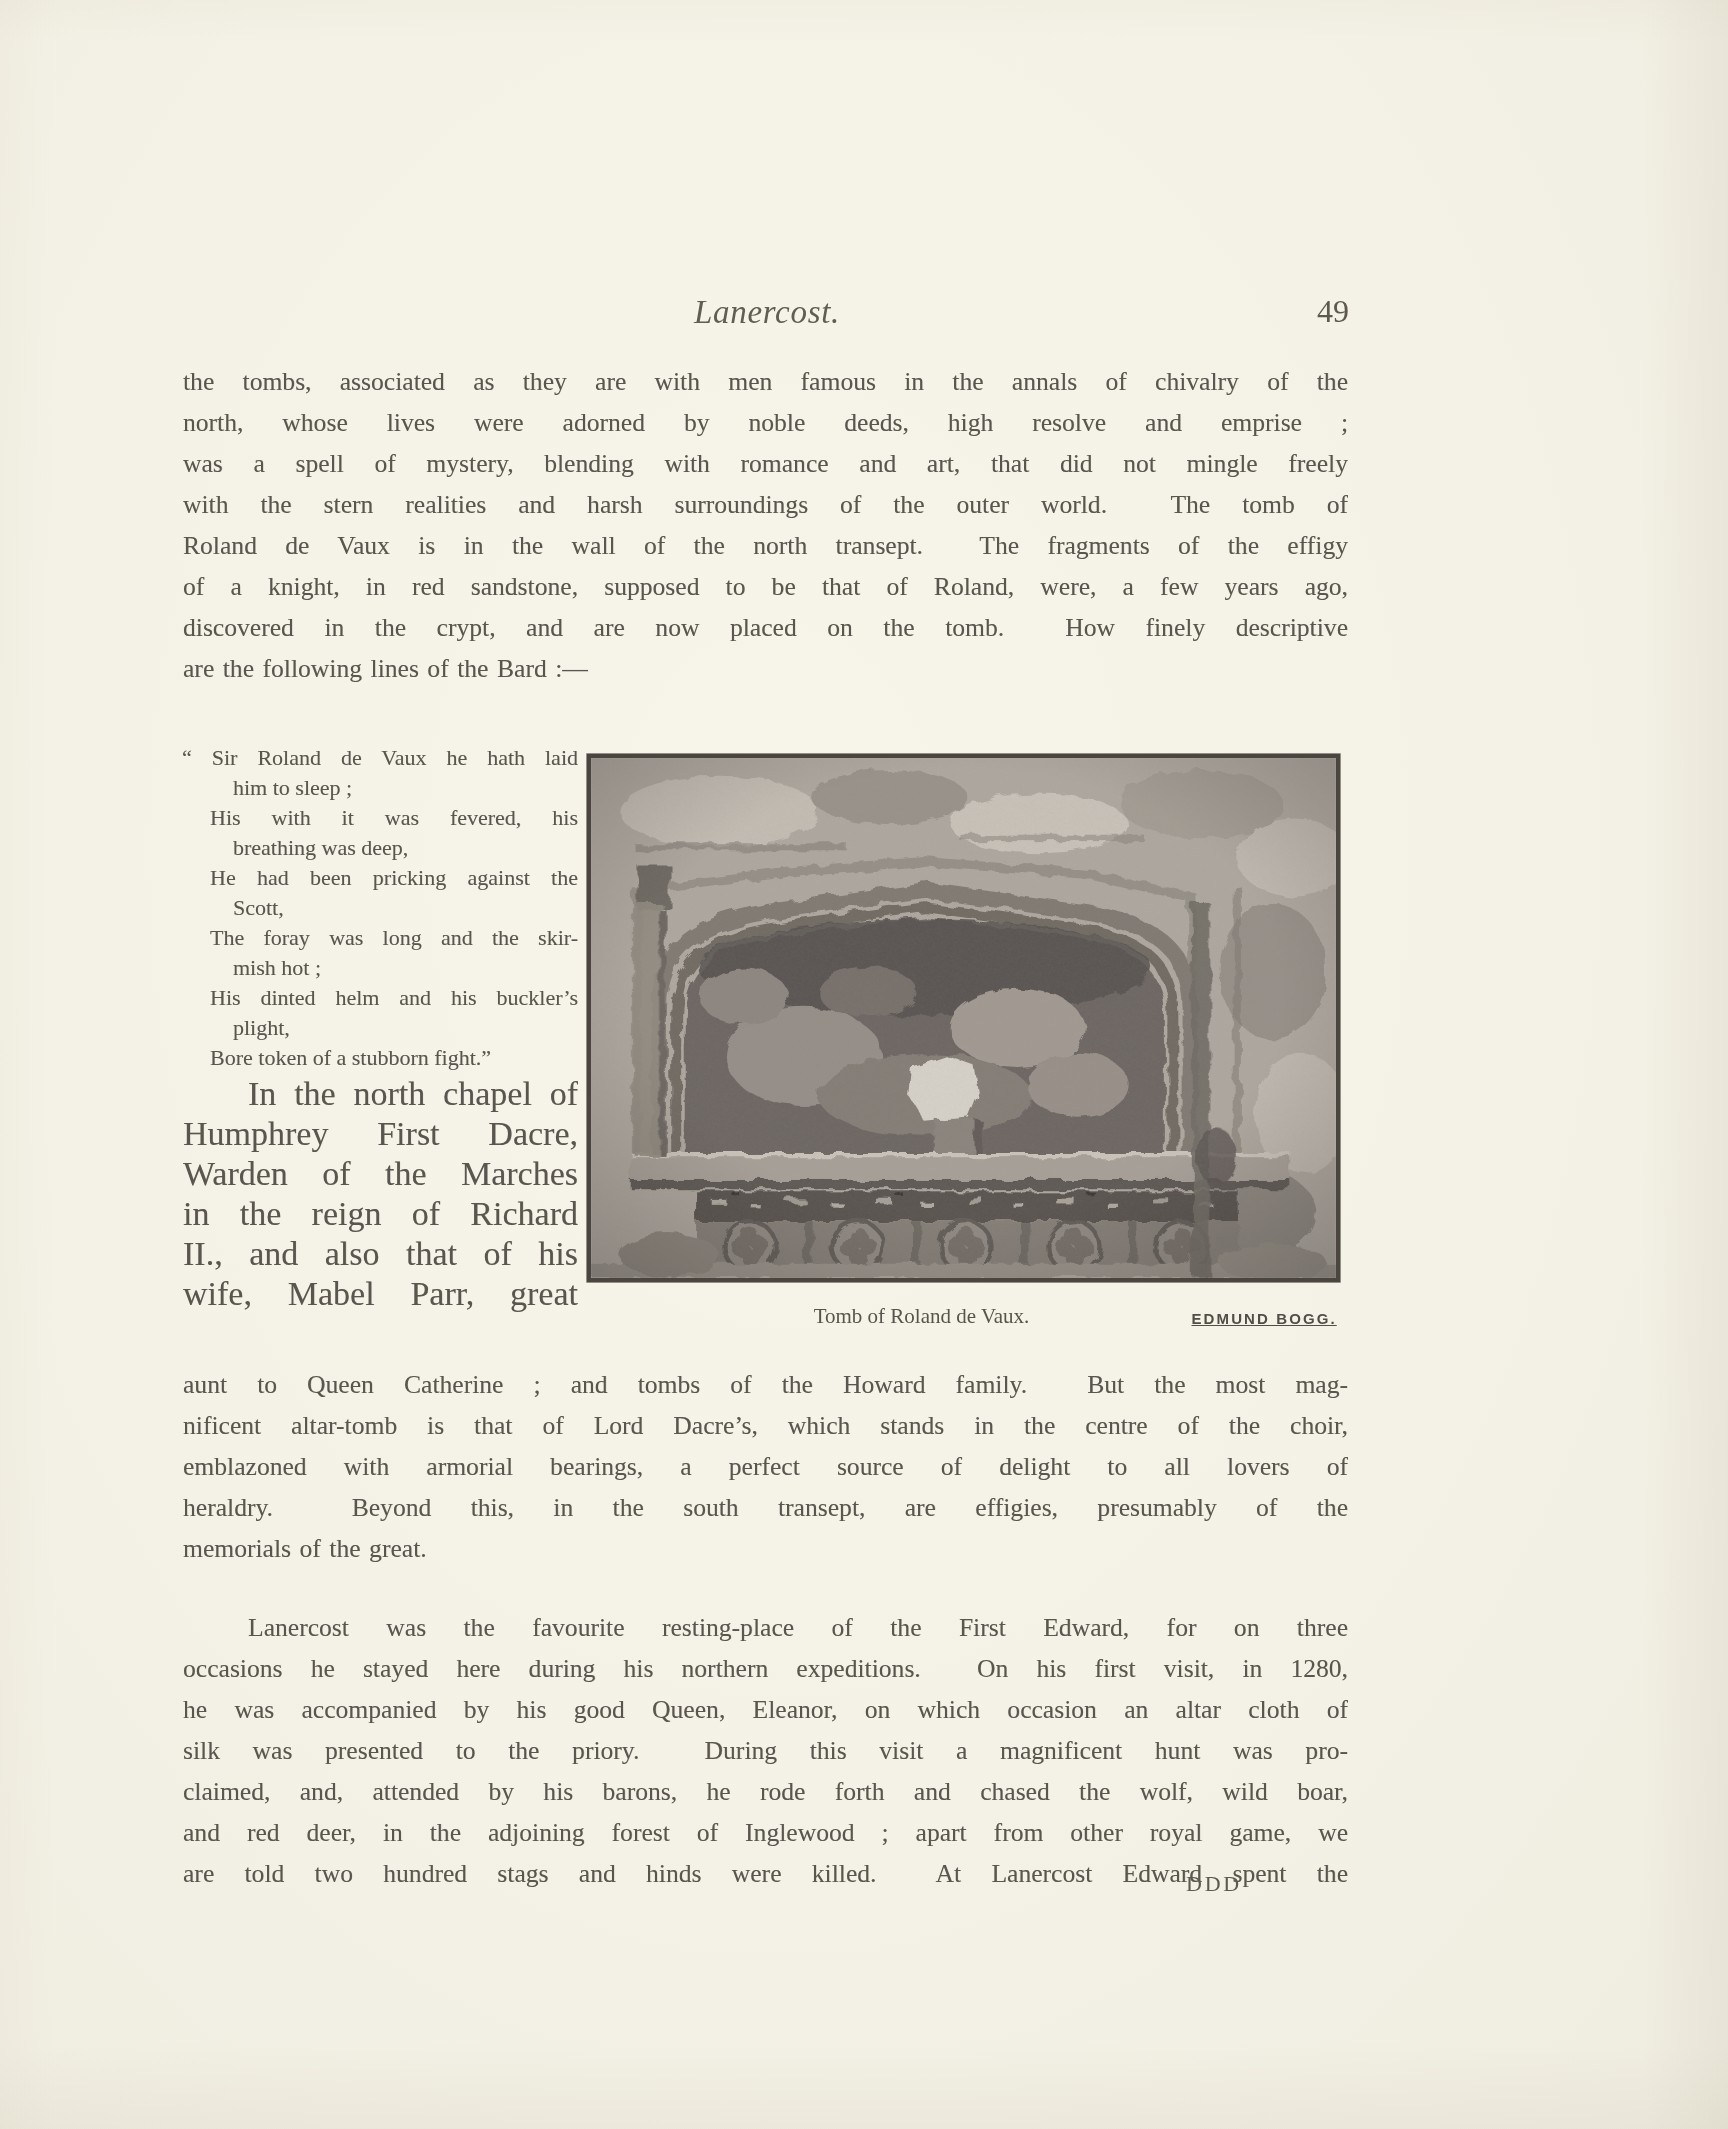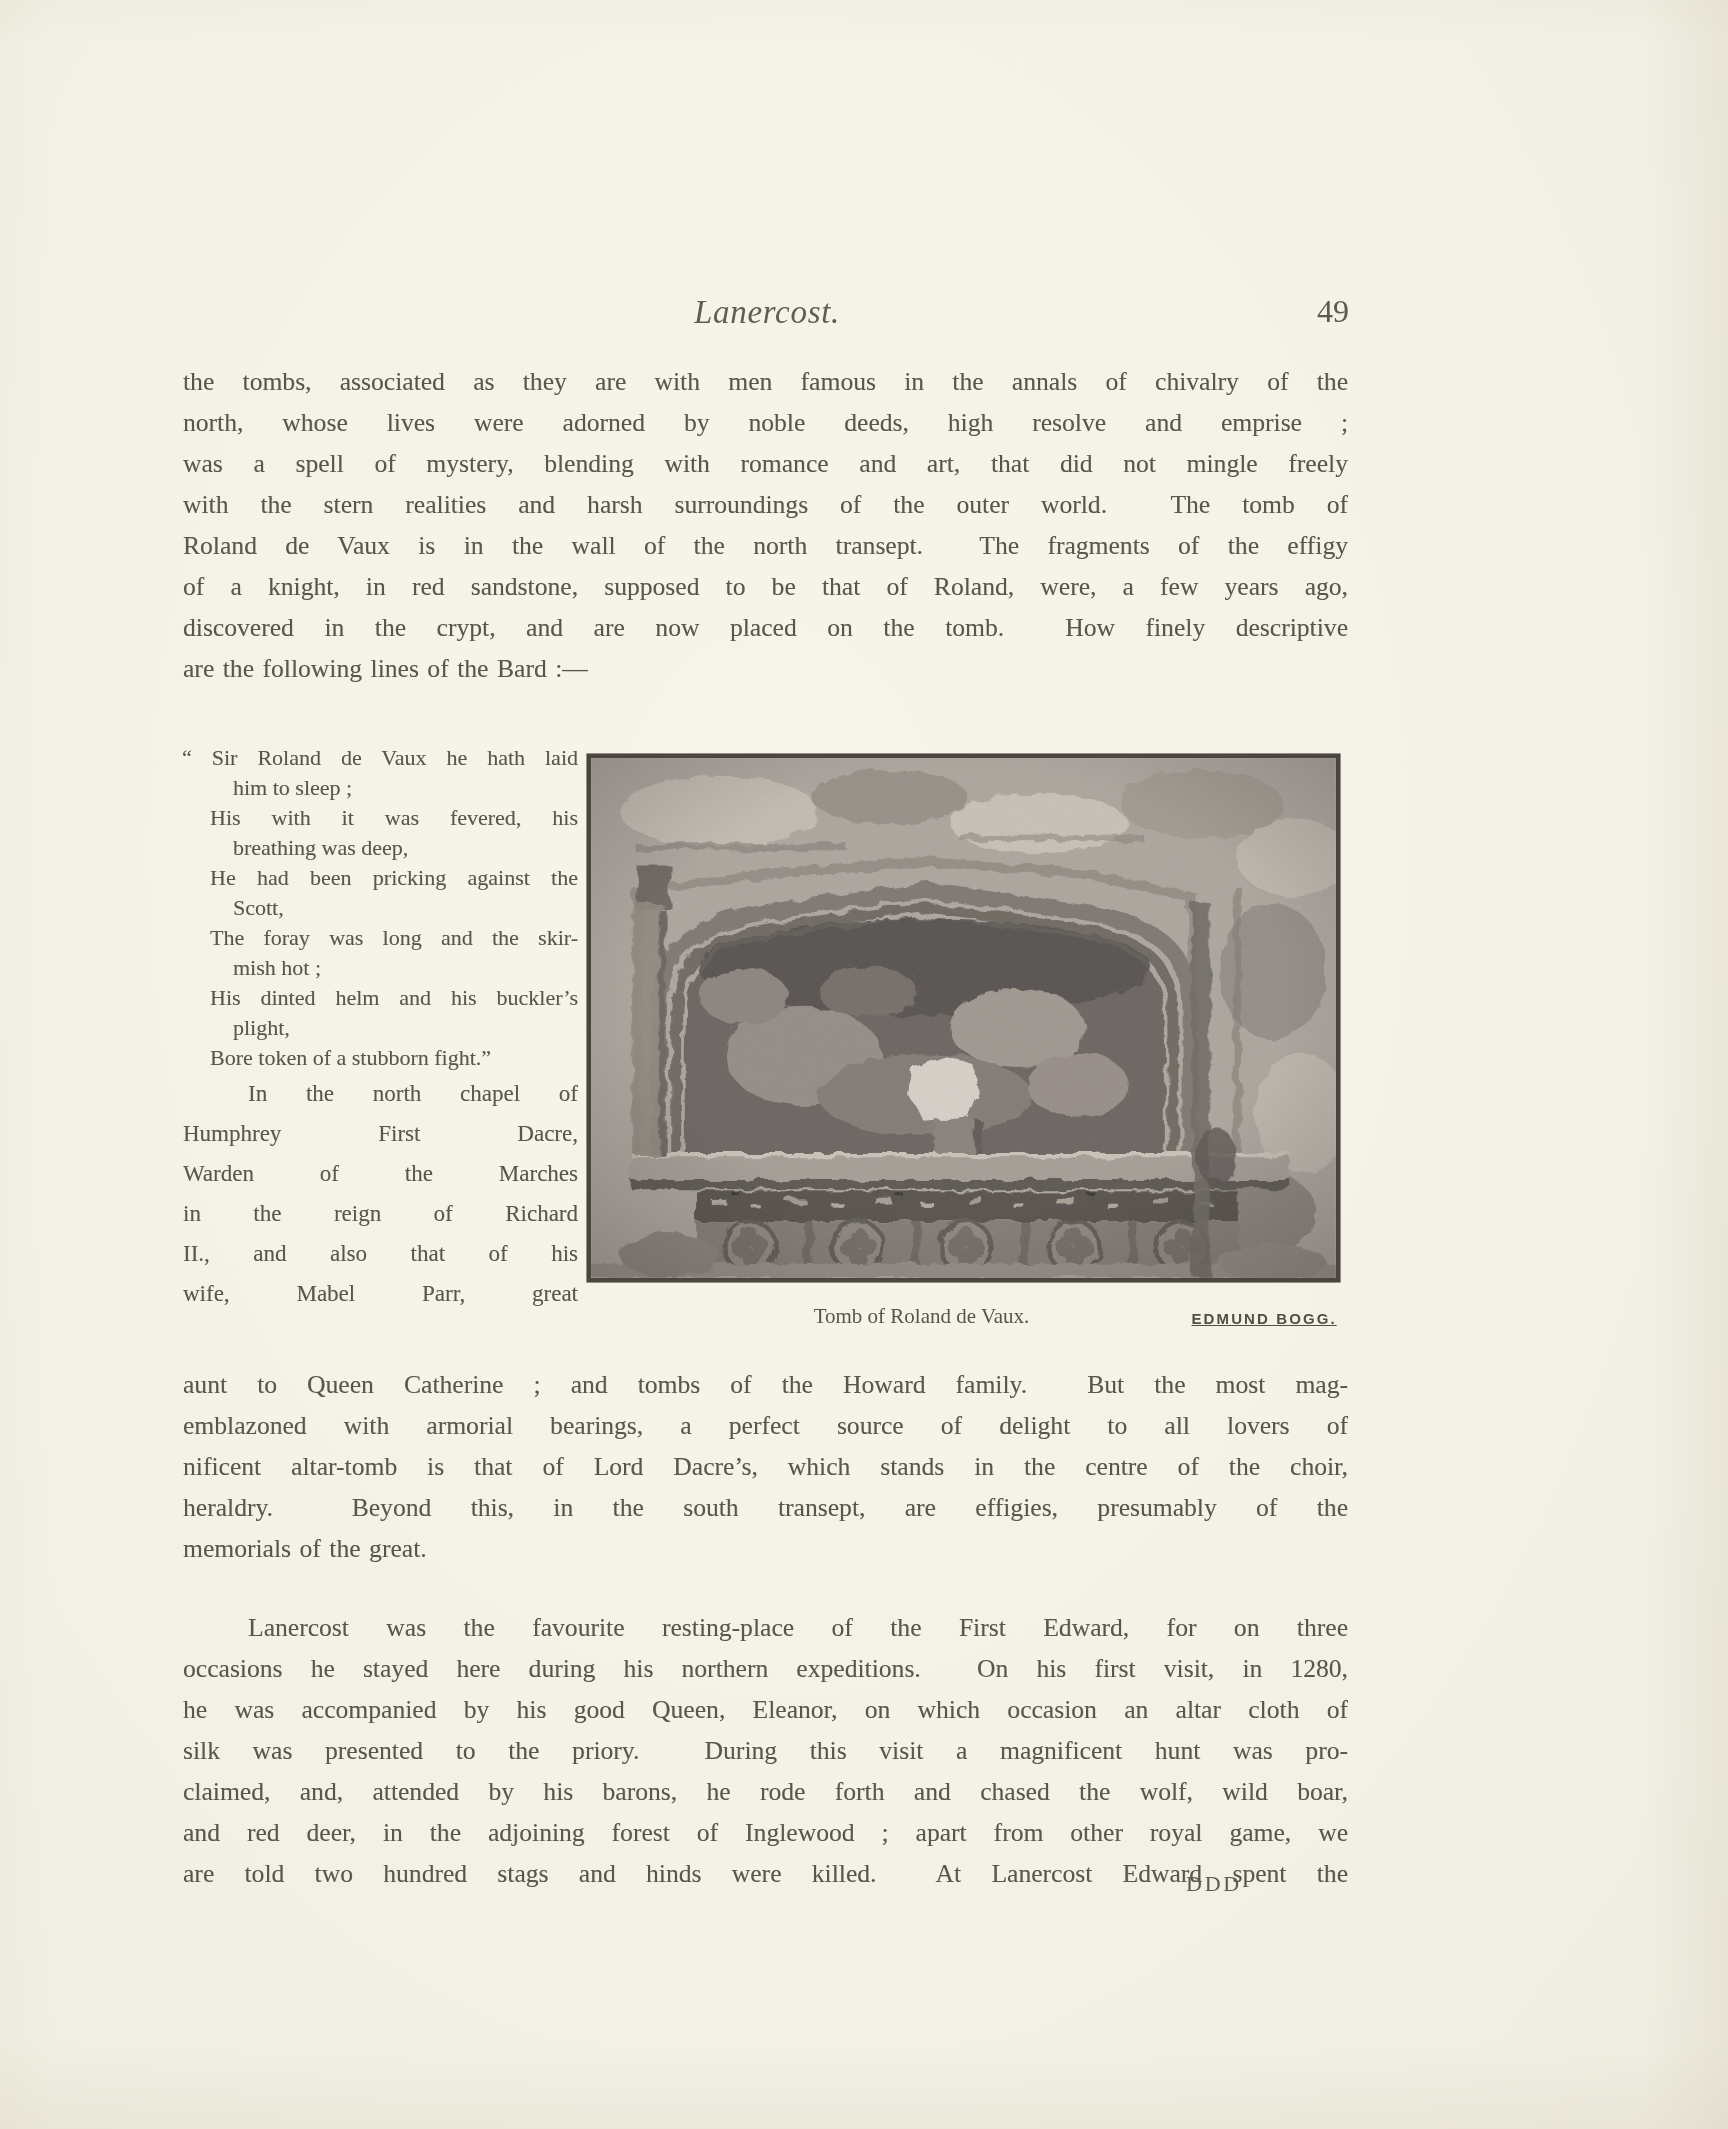--- a/index.html
+++ b/index.html
@@ -20,21 +20,21 @@
   
   #rtitle{left:284px;top:294px;width:966px;text-align:center;font-style:italic;font-size:33px;letter-spacing:0.7px;color:#615d55;}
   #pnum{left:1136px;top:293px;width:213px;text-align:right;font-size:32px;color:#5d594f;}
   
   #para1{left:183px;top:361px;width:1165px;font-size:25.6px;line-height:41px;word-spacing:2.1px;}
   
   #poem{left:182px;top:743px;width:396px;font-size:22px;line-height:30px;}
   #poem .ind1{padding-left:28px;}
   #poem .ind2{padding-left:51px;}
   
-  #colpara{left:183px;top:1074px;width:395px;font-size:23px;line-height:40px;}
+  #colpara{left:183px;top:1074px;width:395px;font-size:34px;line-height:40px;}
   
   #block2{left:183px;top:1364px;width:1165px;font-size:25.6px;line-height:41px;word-spacing:2.1px;}
   
   #para3{left:183px;top:1607px;width:1165px;font-size:25.6px;line-height:41px;word-spacing:2.1px;}
   .fi{text-indent:65px;}
   
   #figure{left:587px;top:754px;width:745px;height:520px;border:4.3px solid #4b4540;background:#aba49c;box-shadow:0 0 0 0.7px #6b655e;}
   #figure svg{display:block;width:100%;height:100%;}
   #figcap{left:587px;top:1304px;width:754px;height:34px;font-size:21px;color:#57544d;}
   #figcap .cap{display:block;text-align:center;padding-right:85px;}
@@ -227,22 +227,22 @@
     </svg>
   </div>
 
   <div class="blk" id="figcap">
     <span class="cap">Tomb of Roland de Vaux.</span>
     <span class="credit">EDMUND BOGG.</span>
   </div>
 
   <div class="blk" id="block2">
       <div class="ln just">aunt to Queen Catherine&nbsp;; and tombs of the Howard family.&nbsp; But the most mag-</div>
+      <div class="ln just">nificent altar-tomb is that of Lord Dacre’s, which stands in the centre of the choir,</div>
       <div class="ln just">emblazoned with armorial bearings, a perfect source of delight to all lovers of</div>
-      <div class="ln just">nificent altar-tomb is that of Lord Dacre’s, which stands in the centre of the choir,</div>
       <div class="ln just">heraldry.&nbsp; Beyond this, in the south transept, are effigies, presumably of the</div>
       <div class="ln">memorials of the great.</div>
     </div>
 
   <div class="blk" id="para3">
       <div class="ln just fi">Lanercost was the favourite resting-place of the First Edward, for on three</div>
       <div class="ln just">occasions he stayed here during his northern expeditions.&nbsp; On his first visit, in 1280,</div>
       <div class="ln just">he was accompanied by his good Queen, Eleanor, on which occasion an altar cloth of</div>
       <div class="ln just">silk was presented to the priory.&nbsp; During this visit a magnificent hunt was pro-</div>
       <div class="ln just">claimed, and, attended by his barons, he rode forth and chased the wolf, wild boar,</div>

